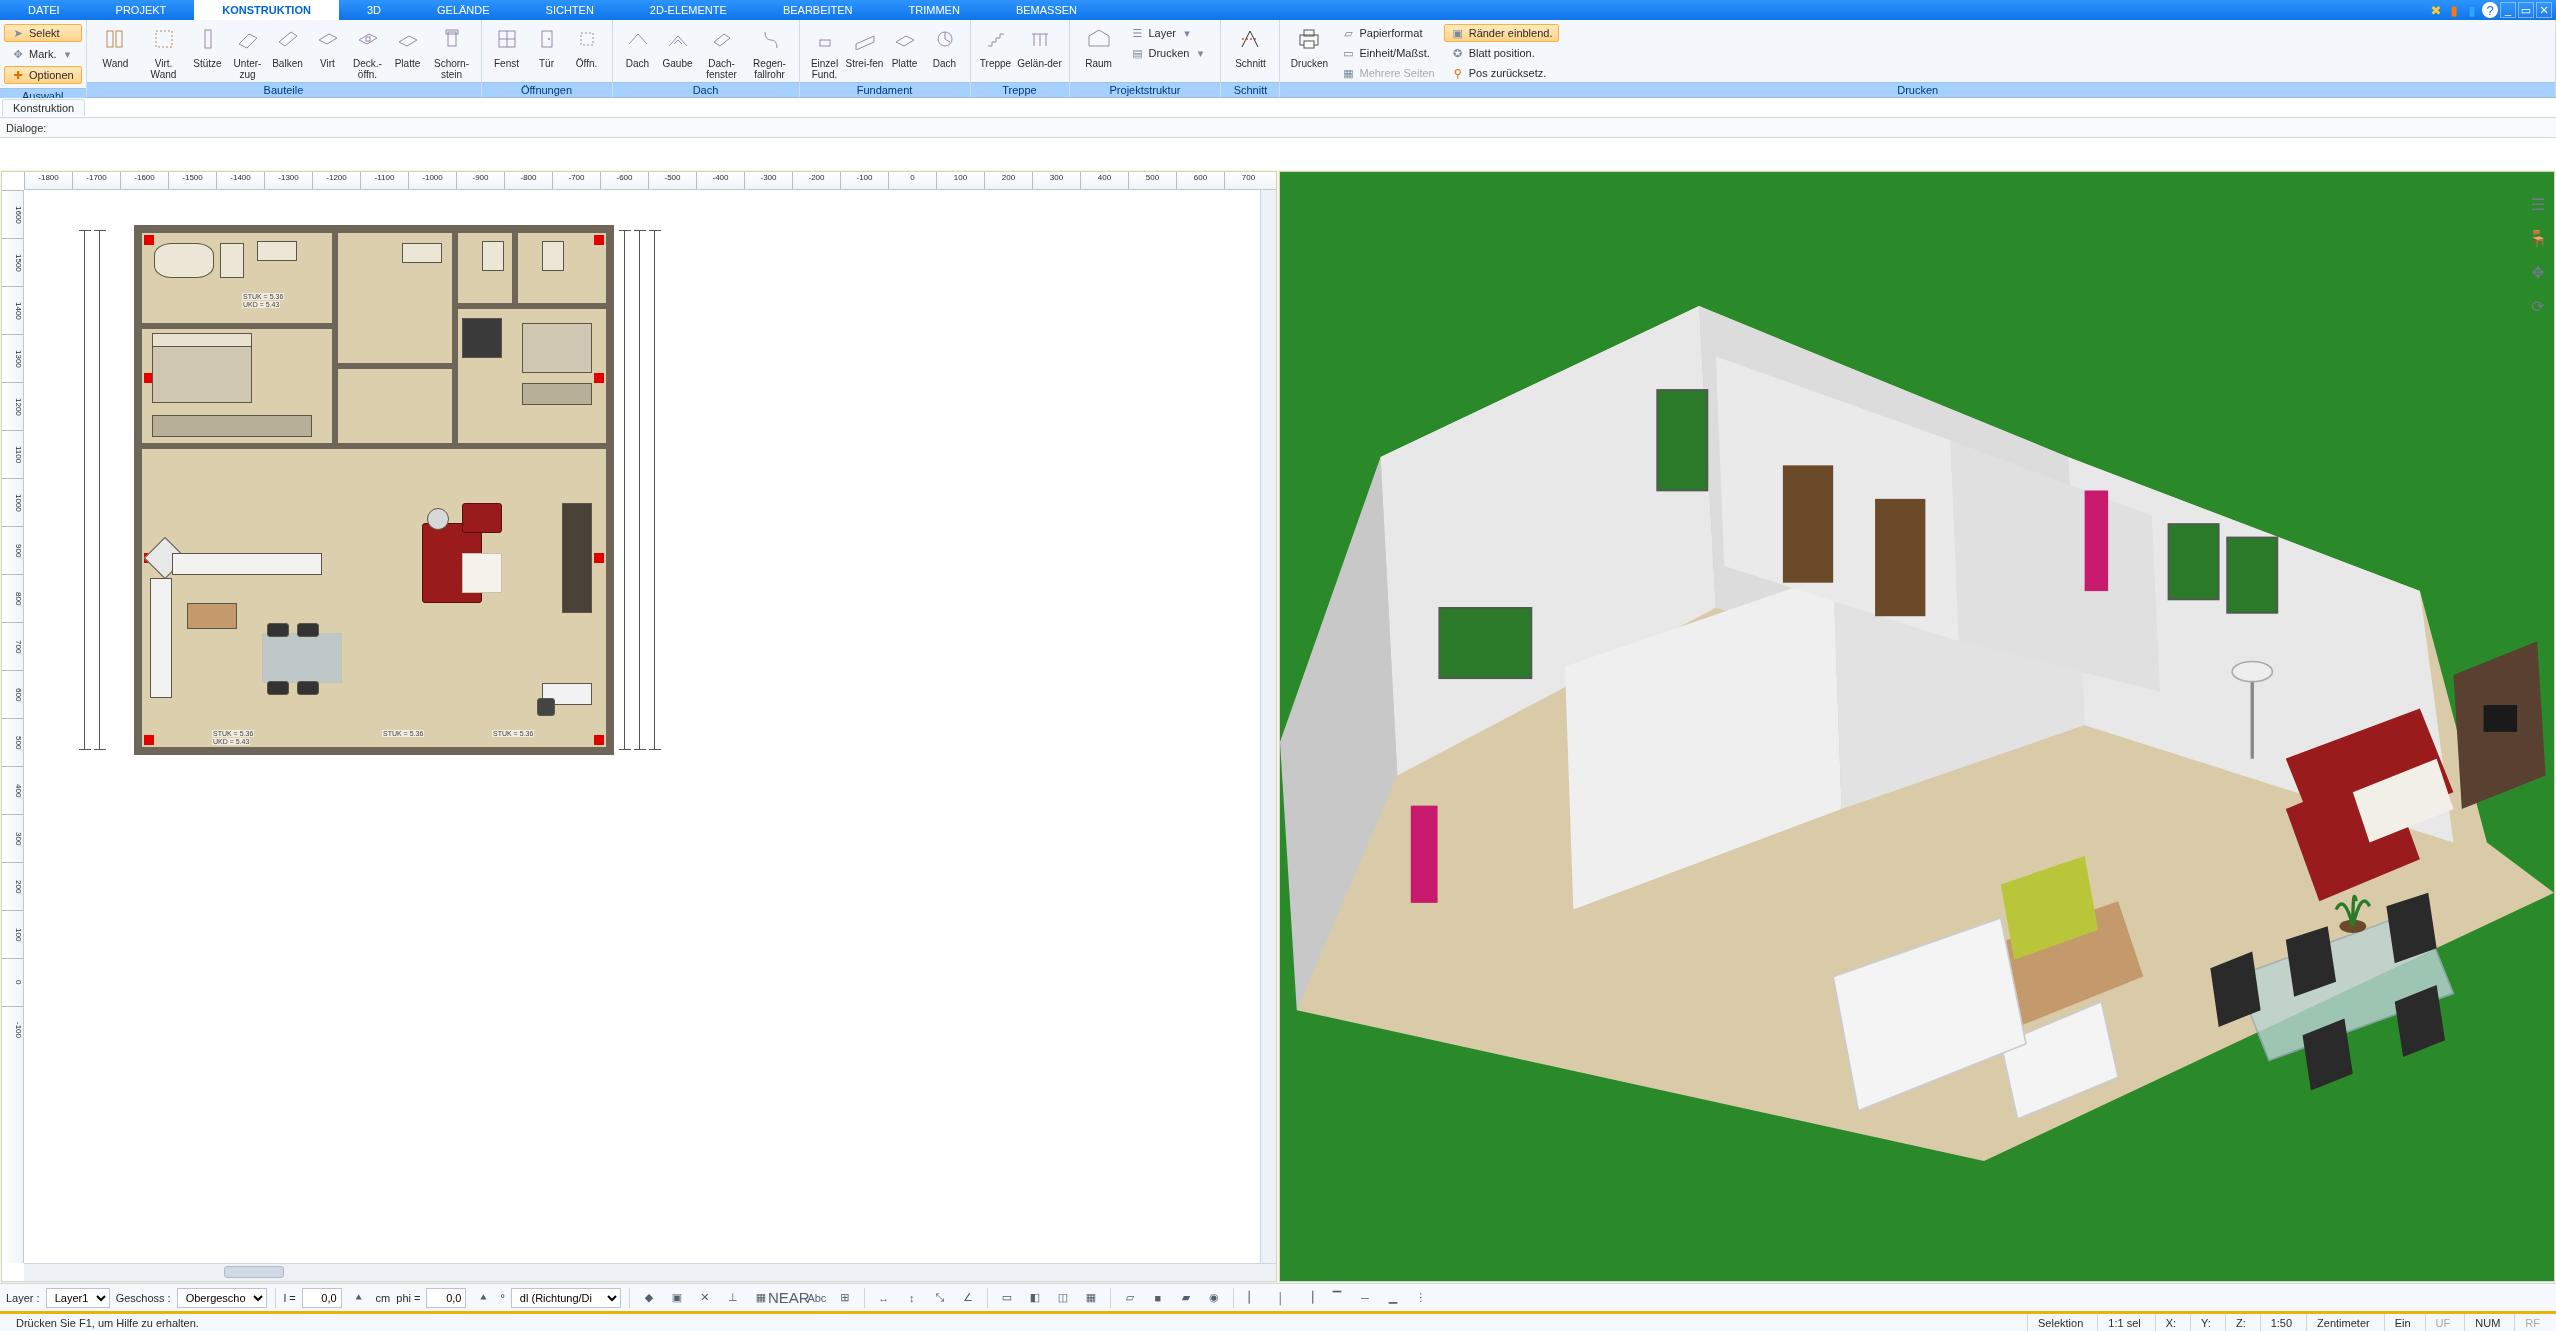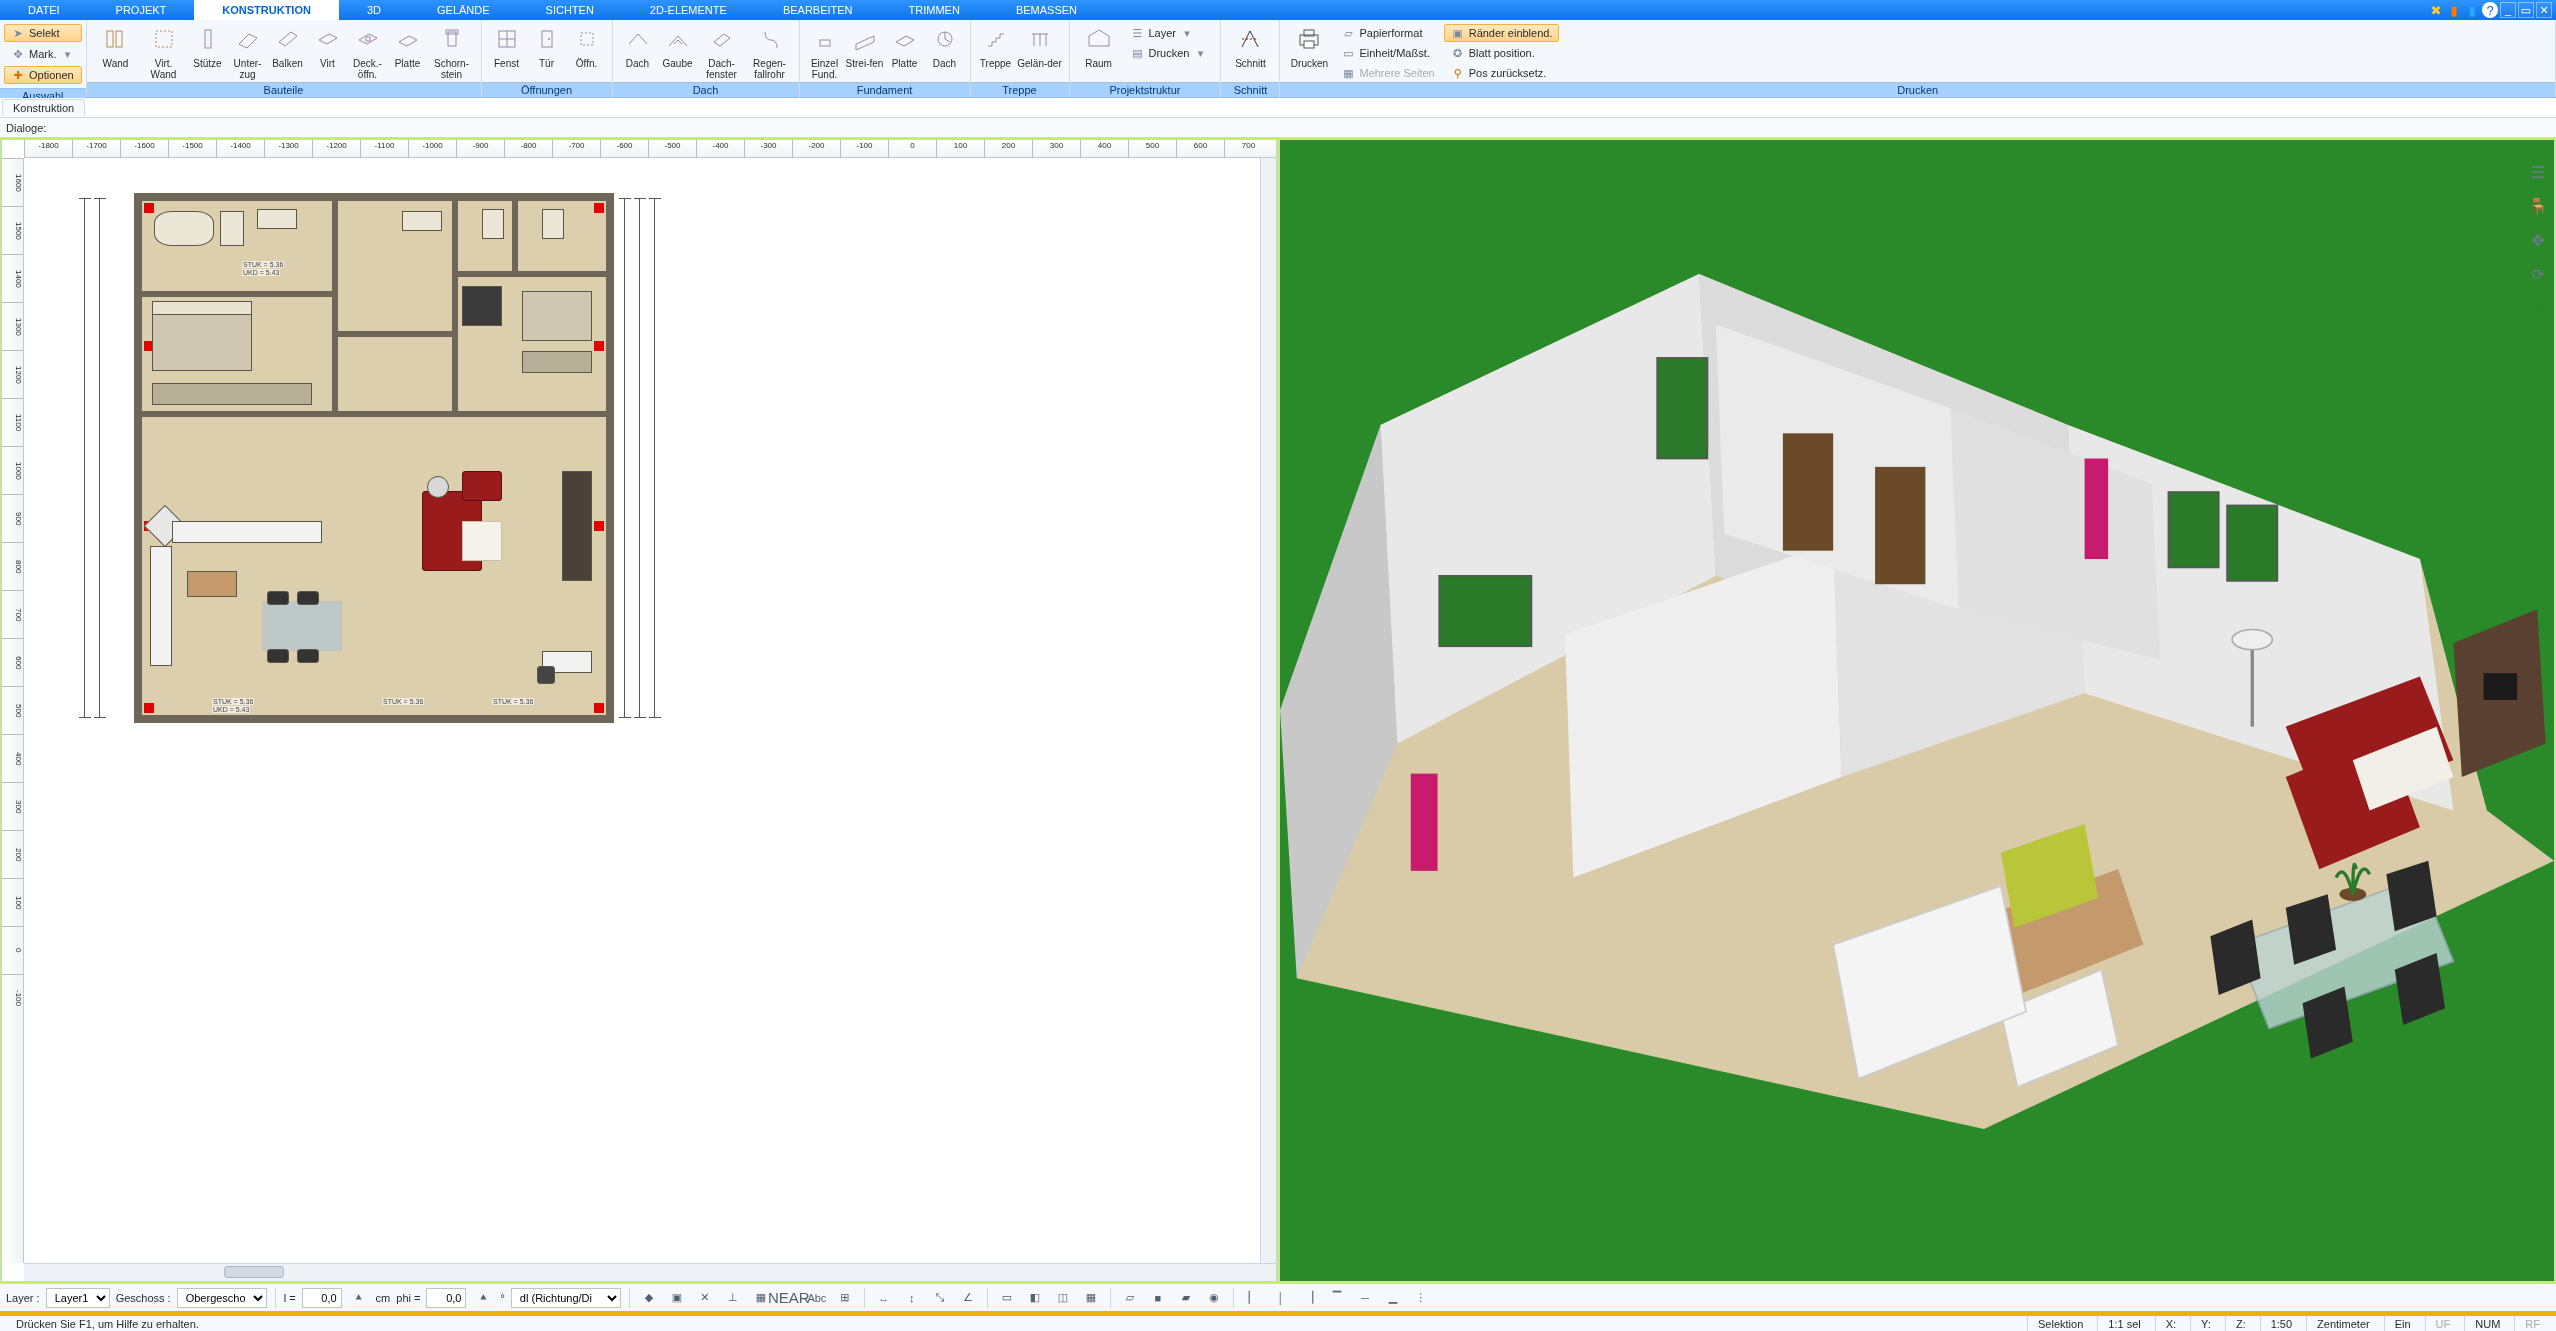--- a/index.html
+++ b/index.html
@@ -39,21 +39,21 @@
   .hbtn.hl{background:linear-gradient(#ffe9bf,#ffd38a);border-color:var(--hl-orange-border);}
   .hbtn .ic{width:14px;height:14px;display:flex;align-items:center;justify-content:center;color:#7a8aa0;font-size:11px;}
   .rgroup.sel .content{flex-direction:column;align-items:stretch;padding:4px;gap:3px;}
 
   
   .subbar{display:flex;align-items:center;font-size:11px;border-bottom:1px solid #ccd6e2;height:20px;background:#fff;}
   .subbar .tabbtn{padding:2px 10px;border:1px solid #d0dce8;border-bottom:none;background:#f6f9fd;margin-left:2px;border-radius:3px 3px 0 0;}
   .subbar.dialoge{padding-left:6px;background:#f8fafc;}
 
   
-  .workarea{flex:1;display:flex;min-height:0;position:relative;background:#bef264;}
+  .workarea{flex:1;display:flex;min-height:0;position:relative;background:#fef9c3;margin-top:32px;}
   .pane{flex:1;position:relative;border:1px solid #c9d4e0;margin:1px;overflow:hidden;background:#fff;}
   .pane.right{background:#fff;}
   .ruler-h{position:absolute;top:0;left:22px;right:0;height:18px;background:linear-gradient(#fff,#f0f4f9);border-bottom:1px solid #bcc;font-size:8px;display:flex;align-items:flex-end;overflow:hidden;}
   .ruler-h span{flex:0 0 48px;text-align:center;border-left:1px solid #bbb;height:100%;display:flex;align-items:flex-start;justify-content:center;padding-top:1px;}
   .ruler-v{position:absolute;top:18px;left:0;bottom:18px;width:22px;background:linear-gradient(90deg,#fff,#f0f4f9);border-right:1px solid #bcc;font-size:8px;display:flex;flex-direction:column;}
   .ruler-v span{flex:0 0 48px;writing-mode:vertical-rl;text-align:center;border-top:1px solid #bbb;}
   .canvas2d{position:absolute;inset:18px 0 18px 22px;overflow:hidden;}
   .canvas3d{position:absolute;inset:0;}
   .scroll-h{position:absolute;left:22px;right:0;bottom:0;height:18px;background:#eef2f7;border-top:1px solid #ccd6e2;}
   .scroll-h .thumb{position:absolute;top:2px;height:12px;background:#cfd8e3;border:1px solid #b0bac6;border-radius:3px;}
@@ -76,21 +76,21 @@
   
   .viewtools{position:absolute;right:4px;top:22px;width:28px;display:flex;flex-direction:column;gap:10px;align-items:center;}
   .viewtools span{width:24px;height:24px;display:flex;align-items:center;justify-content:center;color:#6e7a88;cursor:pointer;font-size:16px;}
 
   
   .toolbar2{height:28px;border-top:1px solid #ccd6e2;background:#f5f8fc;display:flex;align-items:center;font-size:11px;padding:0 6px;gap:6px;}
   .toolbar2 .sep{width:1px;height:20px;background:#ccd6e2;margin:0 2px;}
   .toolbar2 label{white-space:nowrap;}
   .toolbar2 select,.toolbar2 input[type=text]{font-size:11px;height:20px;border:1px solid #bac4d0;background:#fff;padding:0 4px;}
   .toolbar2 .iconbtn{width:22px;height:22px;display:flex;align-items:center;justify-content:center;cursor:pointer;color:#55606e;border:1px solid transparent;}
-  .statusbar{height:20px;border-top:5px solid #eab308;background:#f5f8fc;display:flex;align-items:center;font-size:11px;padding:0 6px;gap:4px;}
+  .statusbar{height:20px;border-top:3px solid #eab308;background:#f5f8fc;display:flex;align-items:center;font-size:11px;padding:0 6px;gap:4px;}
   .statusbar .cell{padding:0 10px;border-left:1px solid #ccd6e2;height:100%;display:flex;align-items:center;white-space:nowrap;}
   .statusbar .cell:first-child{border-left:none;flex:0 0 auto;}
   .statusbar .grow{flex:1;}
 
   svg{display:block;}
 </style>
 </head>
 <body>
 
 <div class="menubar">

